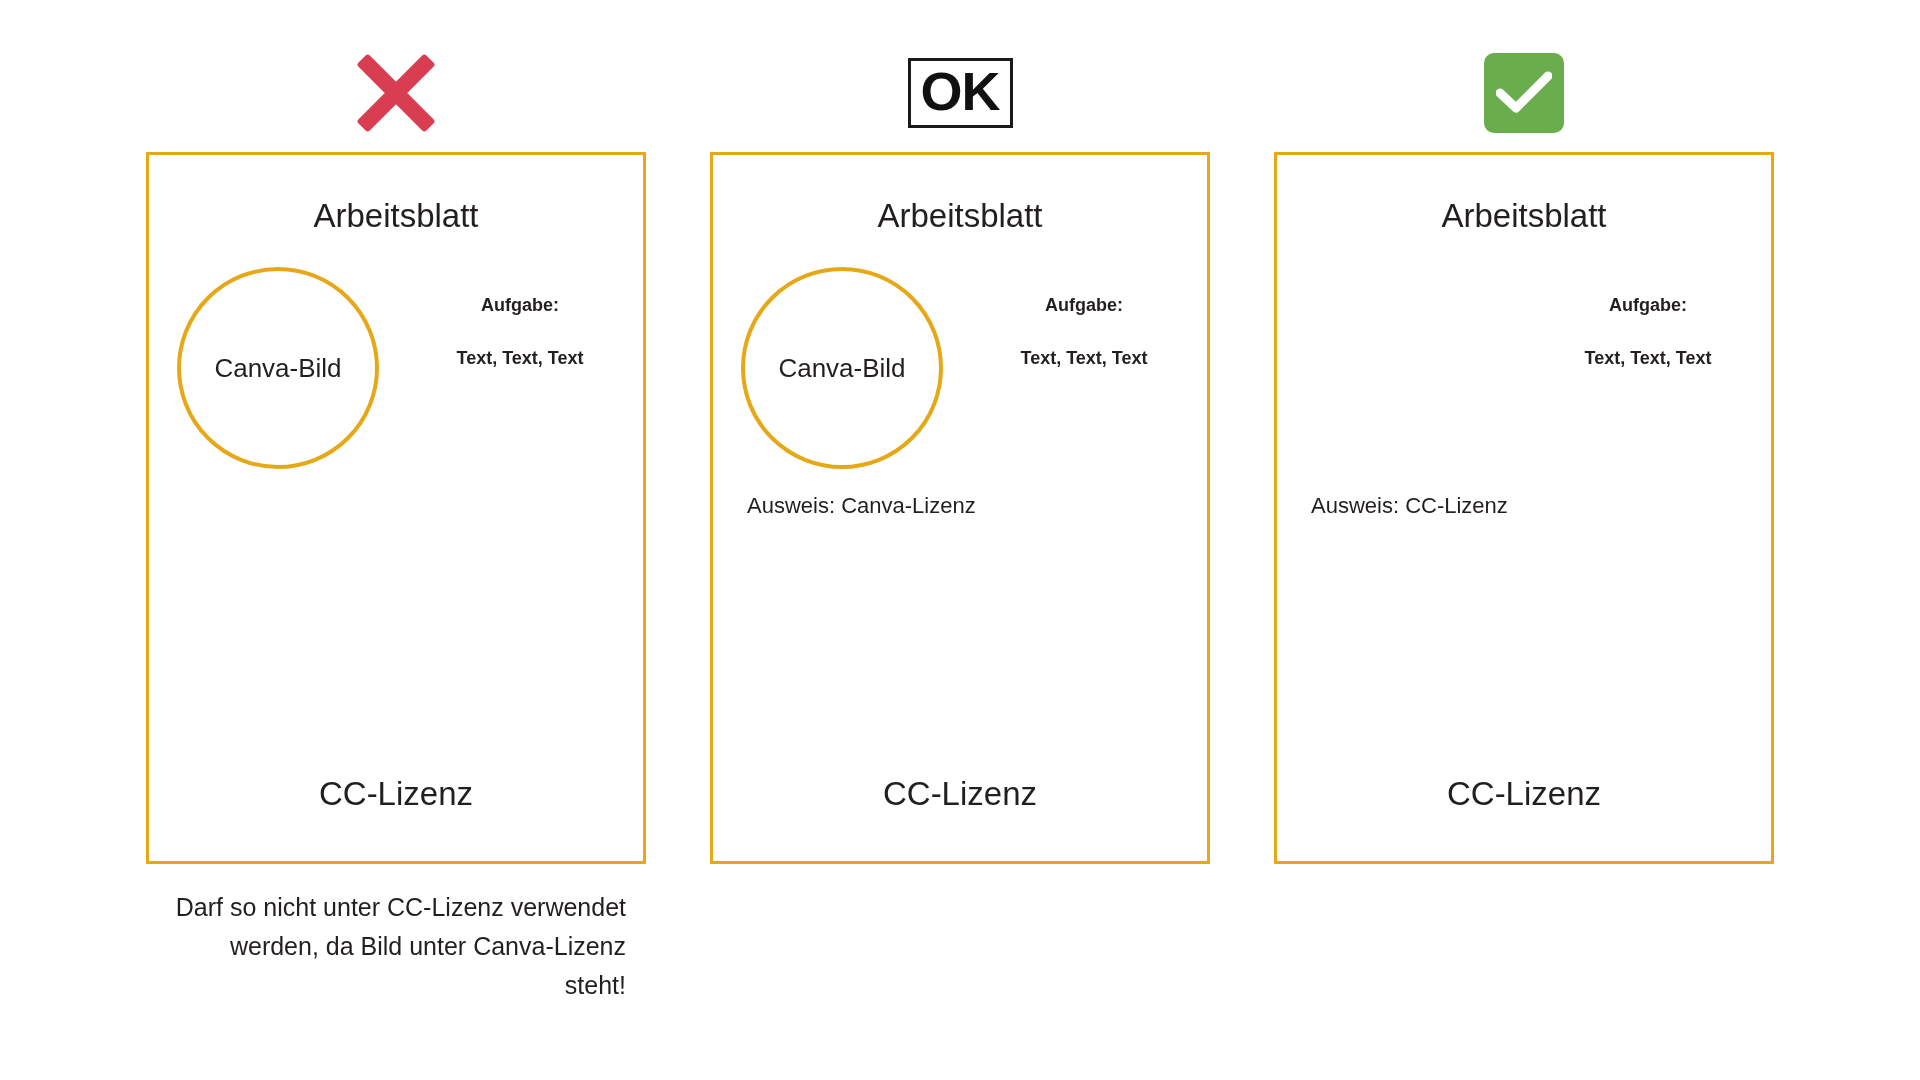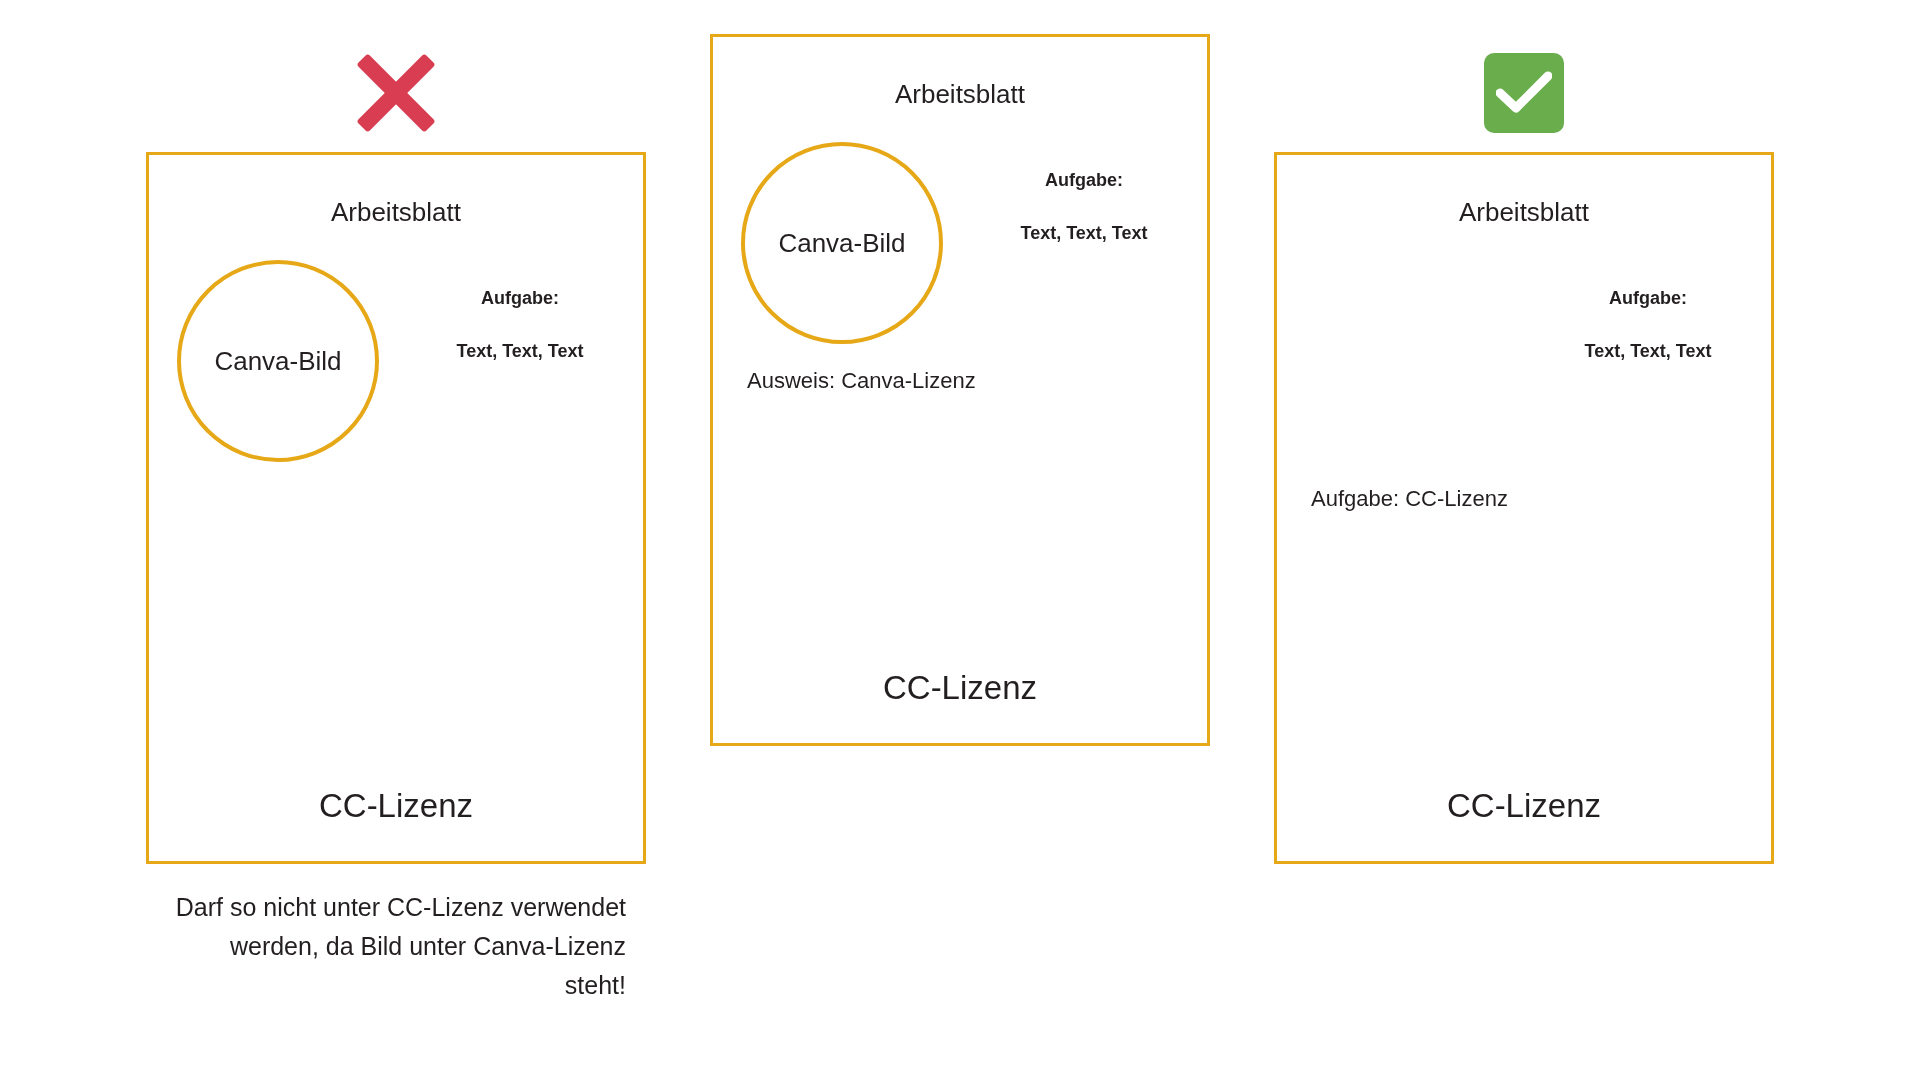--- a/index.html
+++ b/index.html
@@ -89,21 +89,21 @@
     width: 500px;
     height: 712px;
     border: 3px solid #e6a817;
     background: #ffffff;
     box-sizing: border-box;
     position: relative;
   }
 
   .sheet-title {
     text-align: center;
-    font-size: 26px;
+    font-size: 33px;
     color: #231f20;
     margin-top: 42px;
   }
 
   .sheet-body {
     position: relative;
     margin-top: 22px;
     height: 230px;
   }
 
@@ -150,21 +150,21 @@
     left: 34px;
     top: 236px;
     font-size: 22px;
     color: #231f20;
   }
 
   .sheet-footer {
     position: absolute;
     left: 0;
     right: 0;
-    bottom: 36px;
+    bottom: 48px;
     text-align: center;
     font-size: 33px;
     color: #231f20;
   }
 
   .caption {
     margin-top: 24px;
     width: 460px;
     text-align: right;
     font-size: 25px;
@@ -195,20 +195,23 @@
         </div>
         <div class="ausweis"></div>
       </div>
       <div class="sheet-footer">CC-Lizenz</div>
     </div>
 
     <div class="caption">Darf so nicht unter CC-Lizenz verwendet werden, da Bild unter Canva-Lizenz steht!</div>
   </div>
 
   <div class="column">
+    <div class="status">
+      <div class="mark-ok">OK</div>
+    </div>
 
     <div class="sheet">
       <div class="sheet-title">Arbeitsblatt</div>
       <div class="sheet-body">
         <div class="img-circle">Canva-Bild</div>
         <div class="task-block">
           <div class="task-label">Aufgabe:</div>
           <div class="task-text">Text, Text, Text</div>
         </div>
         <div class="ausweis">Ausweis: Canva-Lizenz</div>
@@ -227,20 +230,20 @@
       </div>
     </div>
 
     <div class="sheet">
       <div class="sheet-title">Arbeitsblatt</div>
       <div class="sheet-body">
         <div class="task-block">
           <div class="task-label">Aufgabe:</div>
           <div class="task-text">Text, Text, Text</div>
         </div>
-        <div class="ausweis">Aufgabe: CC-Lizenz</div>
+        <div class="ausweis">Ausweis: CC-Lizenz</div>
       </div>
       <div class="sheet-footer">CC-Lizenz</div>
     </div>
 
   </div>
 
 </div>
 
 </body></html>

